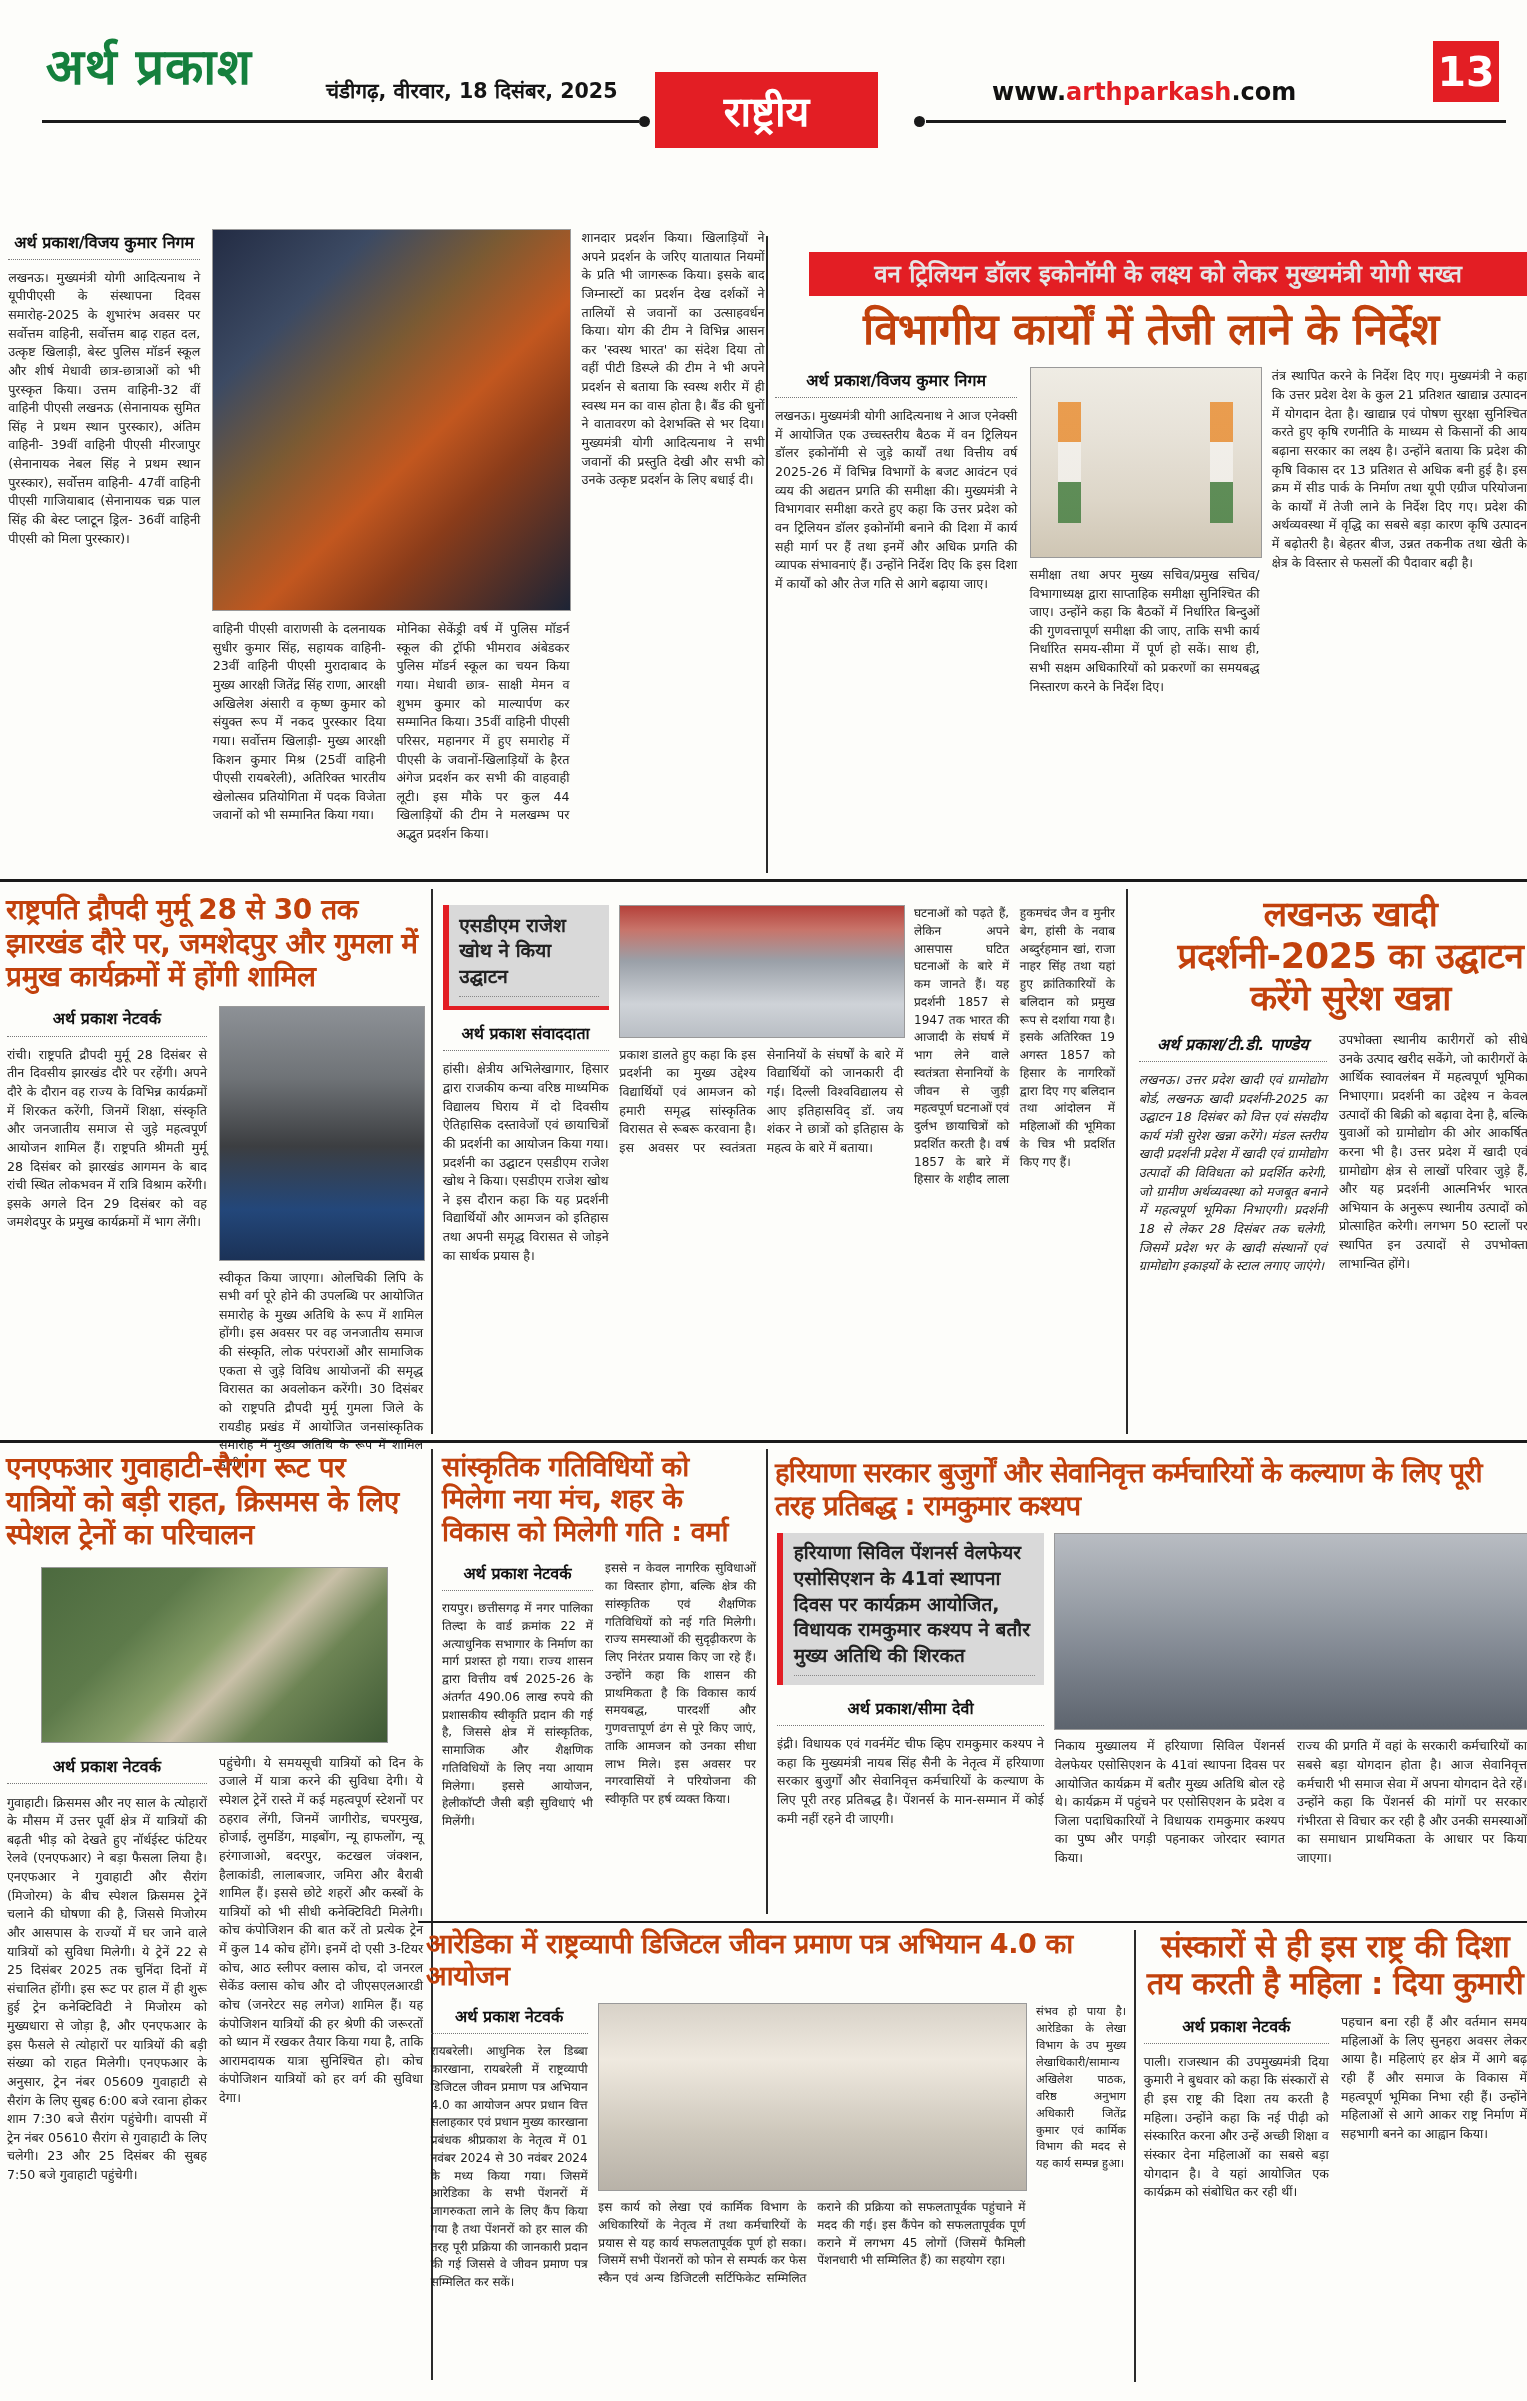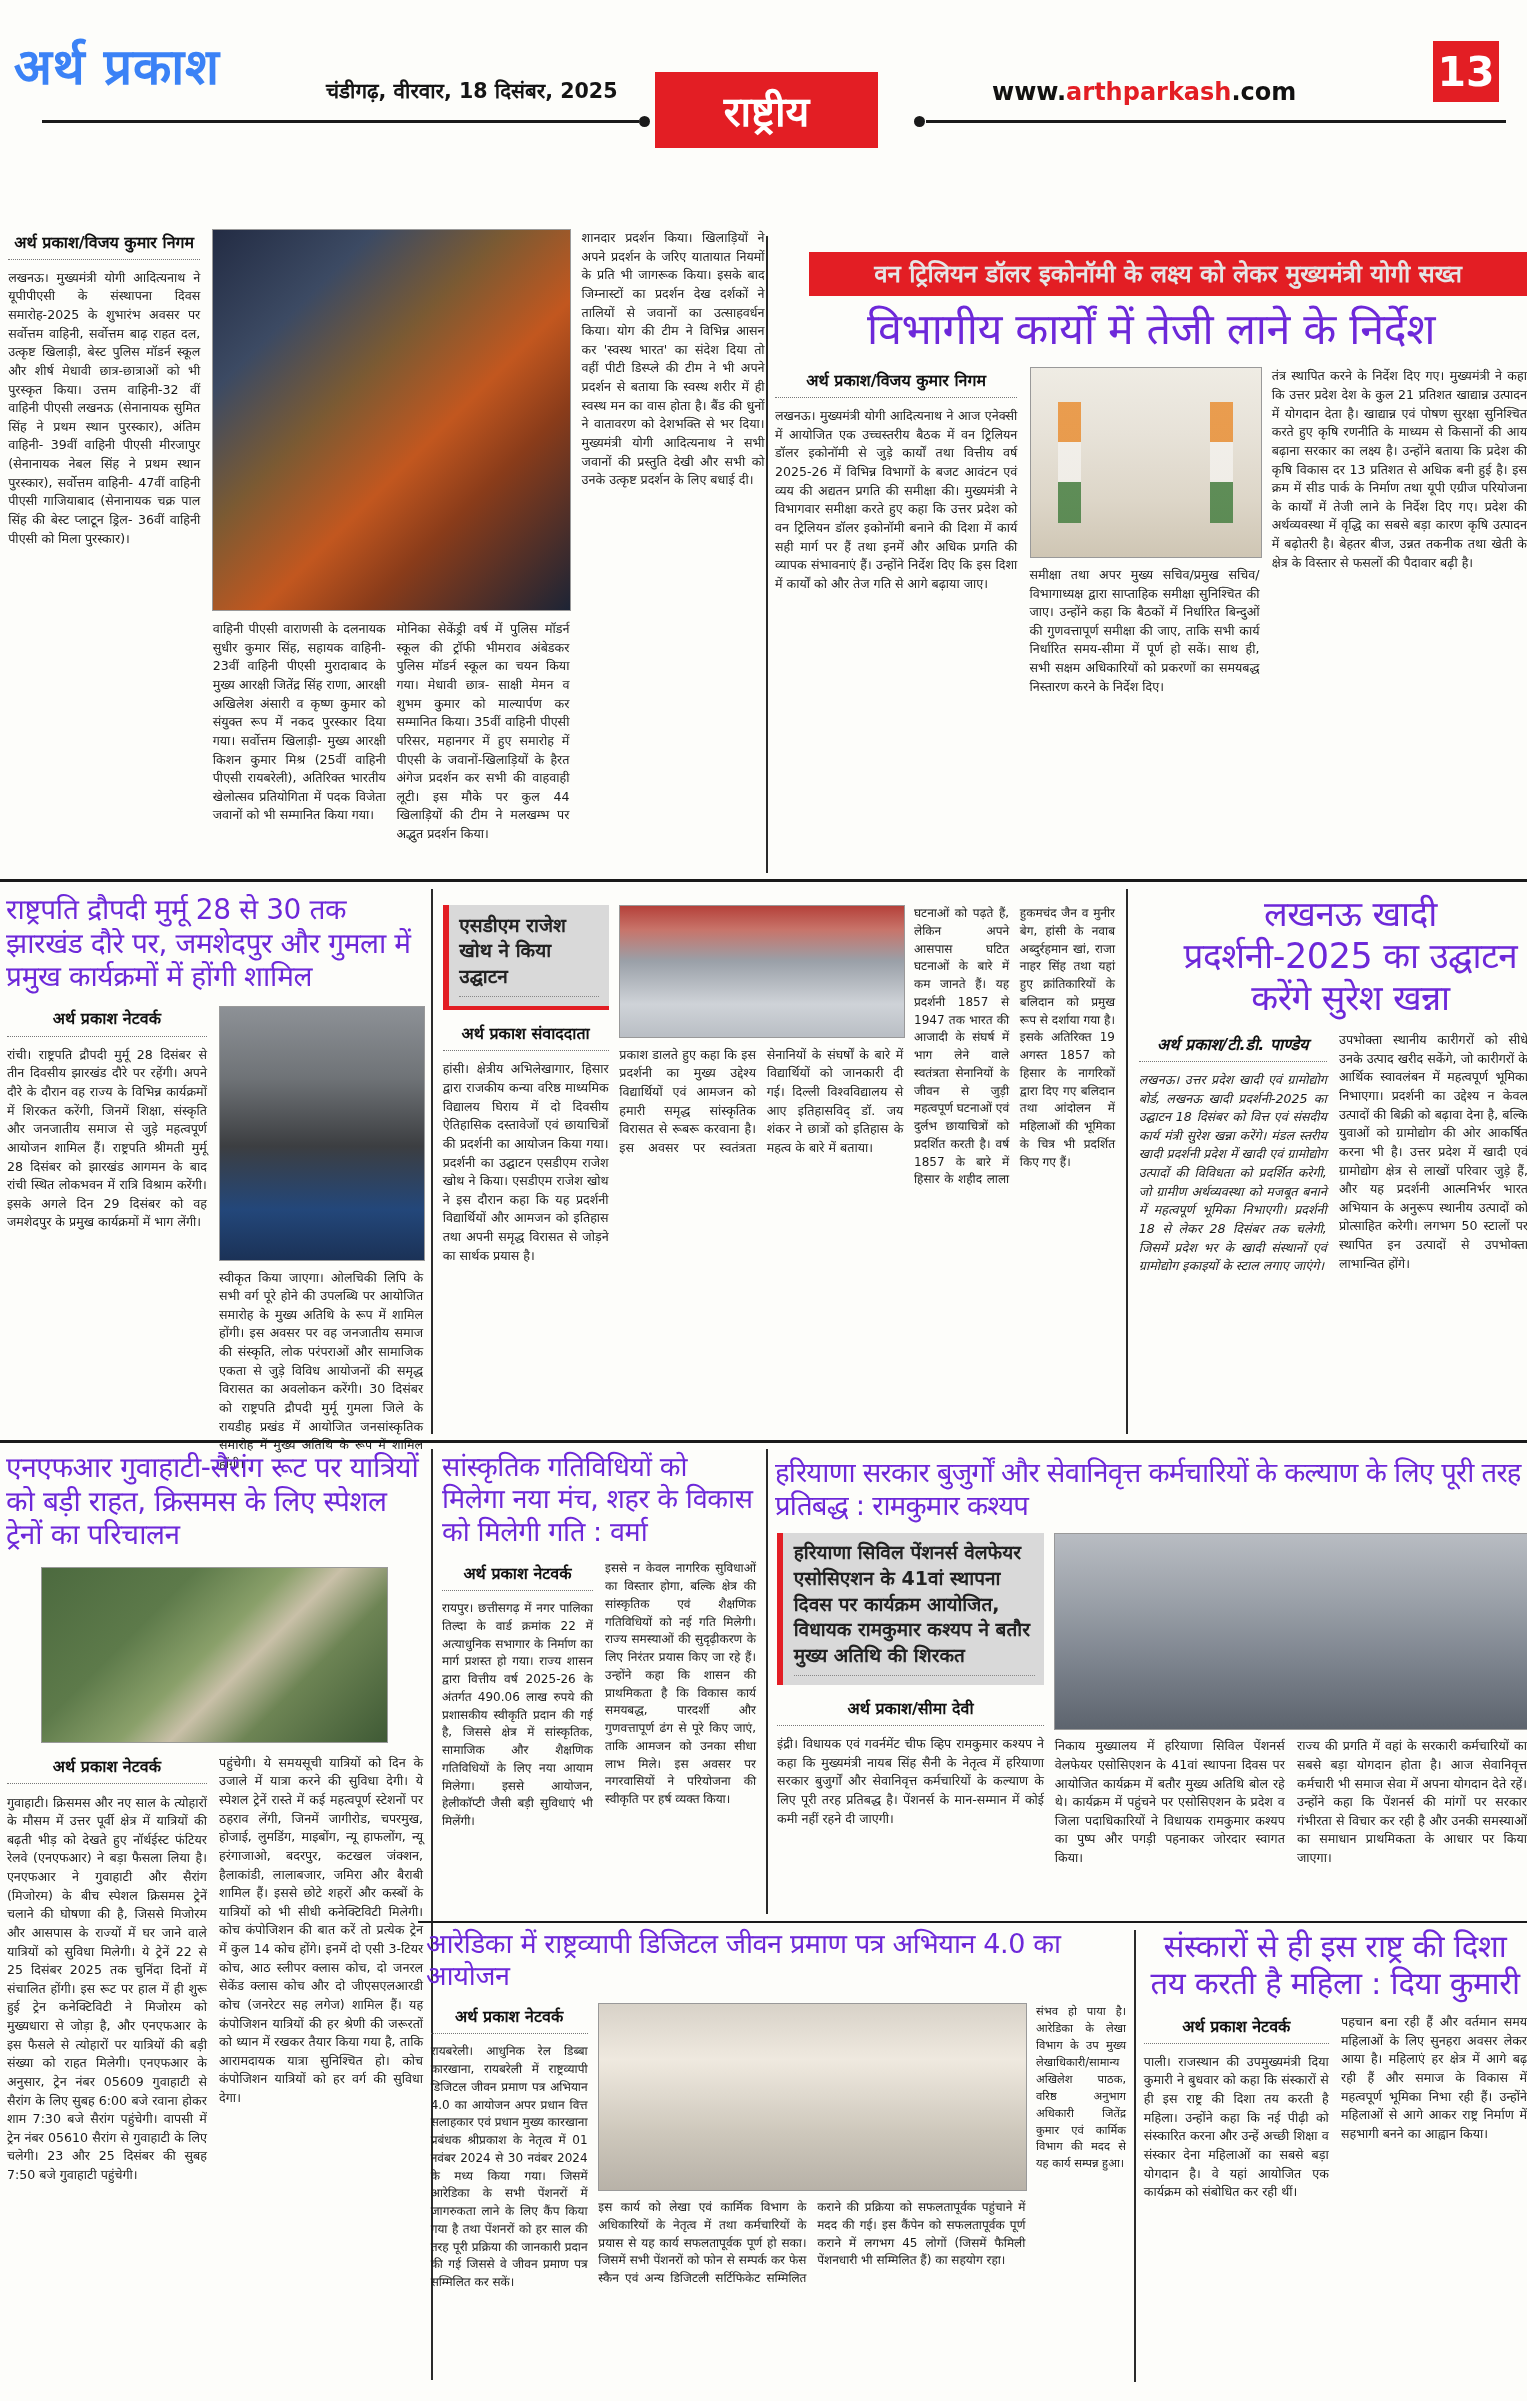--- a/index.html
+++ b/index.html
@@ -2,27 +2,27 @@
 <html style="font-size:12.2px"><head>
 <meta charset="utf-8">
 <style>
   html,body{margin:0;padding:0;background:#cfcfcf;}
   .page{position:relative;width:1527px;height:2401px;background:#fdfdfa;overflow:hidden;
         font-family:"DejaVu Sans","Liberation Sans",sans-serif;color:#151515;}
   .abs{position:absolute;}
   .hline{background:#1a1a1a;height:3.1px;}
   .vline{background:#2a2a2a;width:1.5px;}
   .dot{width:11.4px;height:11.4px;border-radius:50%;background:#1a1a1a;}
-  .masthead{font-size:50px;font-weight:800;color:#3b82f6;letter-spacing:0.8px;}
+  .masthead{font-size:50px;font-weight:800;color:#15803d;letter-spacing:0.8px;margin-left:32px;}
   .dateline{font-size:20.6px;font-weight:700;}
   .redbox{background:var(--red);color:#fff;display:flex;align-items:center;justify-content:center;font-weight:800;}
   .site{font-size:24px;font-weight:600;color:#111;}
   .site .mid{color:var(--red);}
   .lead-headline{font-size:46px;font-weight:800;line-height:1.05;color:#000;letter-spacing:-0.8px;white-space:nowrap;}
-  .art-headline{font-weight:400;color:#6d28d9;line-height:1.2;letter-spacing:-0.4px;}
+  .art-headline{font-weight:700;color:#c2410c;line-height:1.2;letter-spacing:-0.4px;}
   .kicker{background:var(--red);color:#e5e5e5;font-weight:800;text-align:center;margin-left:34px;}
   .byline{font-weight:800;font-size:16px;text-align:center;padding:1.5px 0 6.1px 0;border-bottom:1.5px dotted #777;margin-bottom:9.2px;color:#111;}
   .body-text{font-size:12.6px;line-height:1.48;text-align:justify;color:#1b1b1b;}
   .cols{display:flex;justify-content:flex-end;}
   .photo{border:0.8px solid #999;}
   .graybox{background:#d9d9d9;border-left:6.9px solid var(--red);padding:7.6px 9.2px 9.2px 10.7px;
            font-size:19px;font-weight:700;line-height:1.35;color:#222;}
   .graybox.underlined{border-bottom:4.6px solid var(--red);}
   .graybox .innerline{border-bottom:1.5px dotted #888;margin-top:6.1px;}
   

